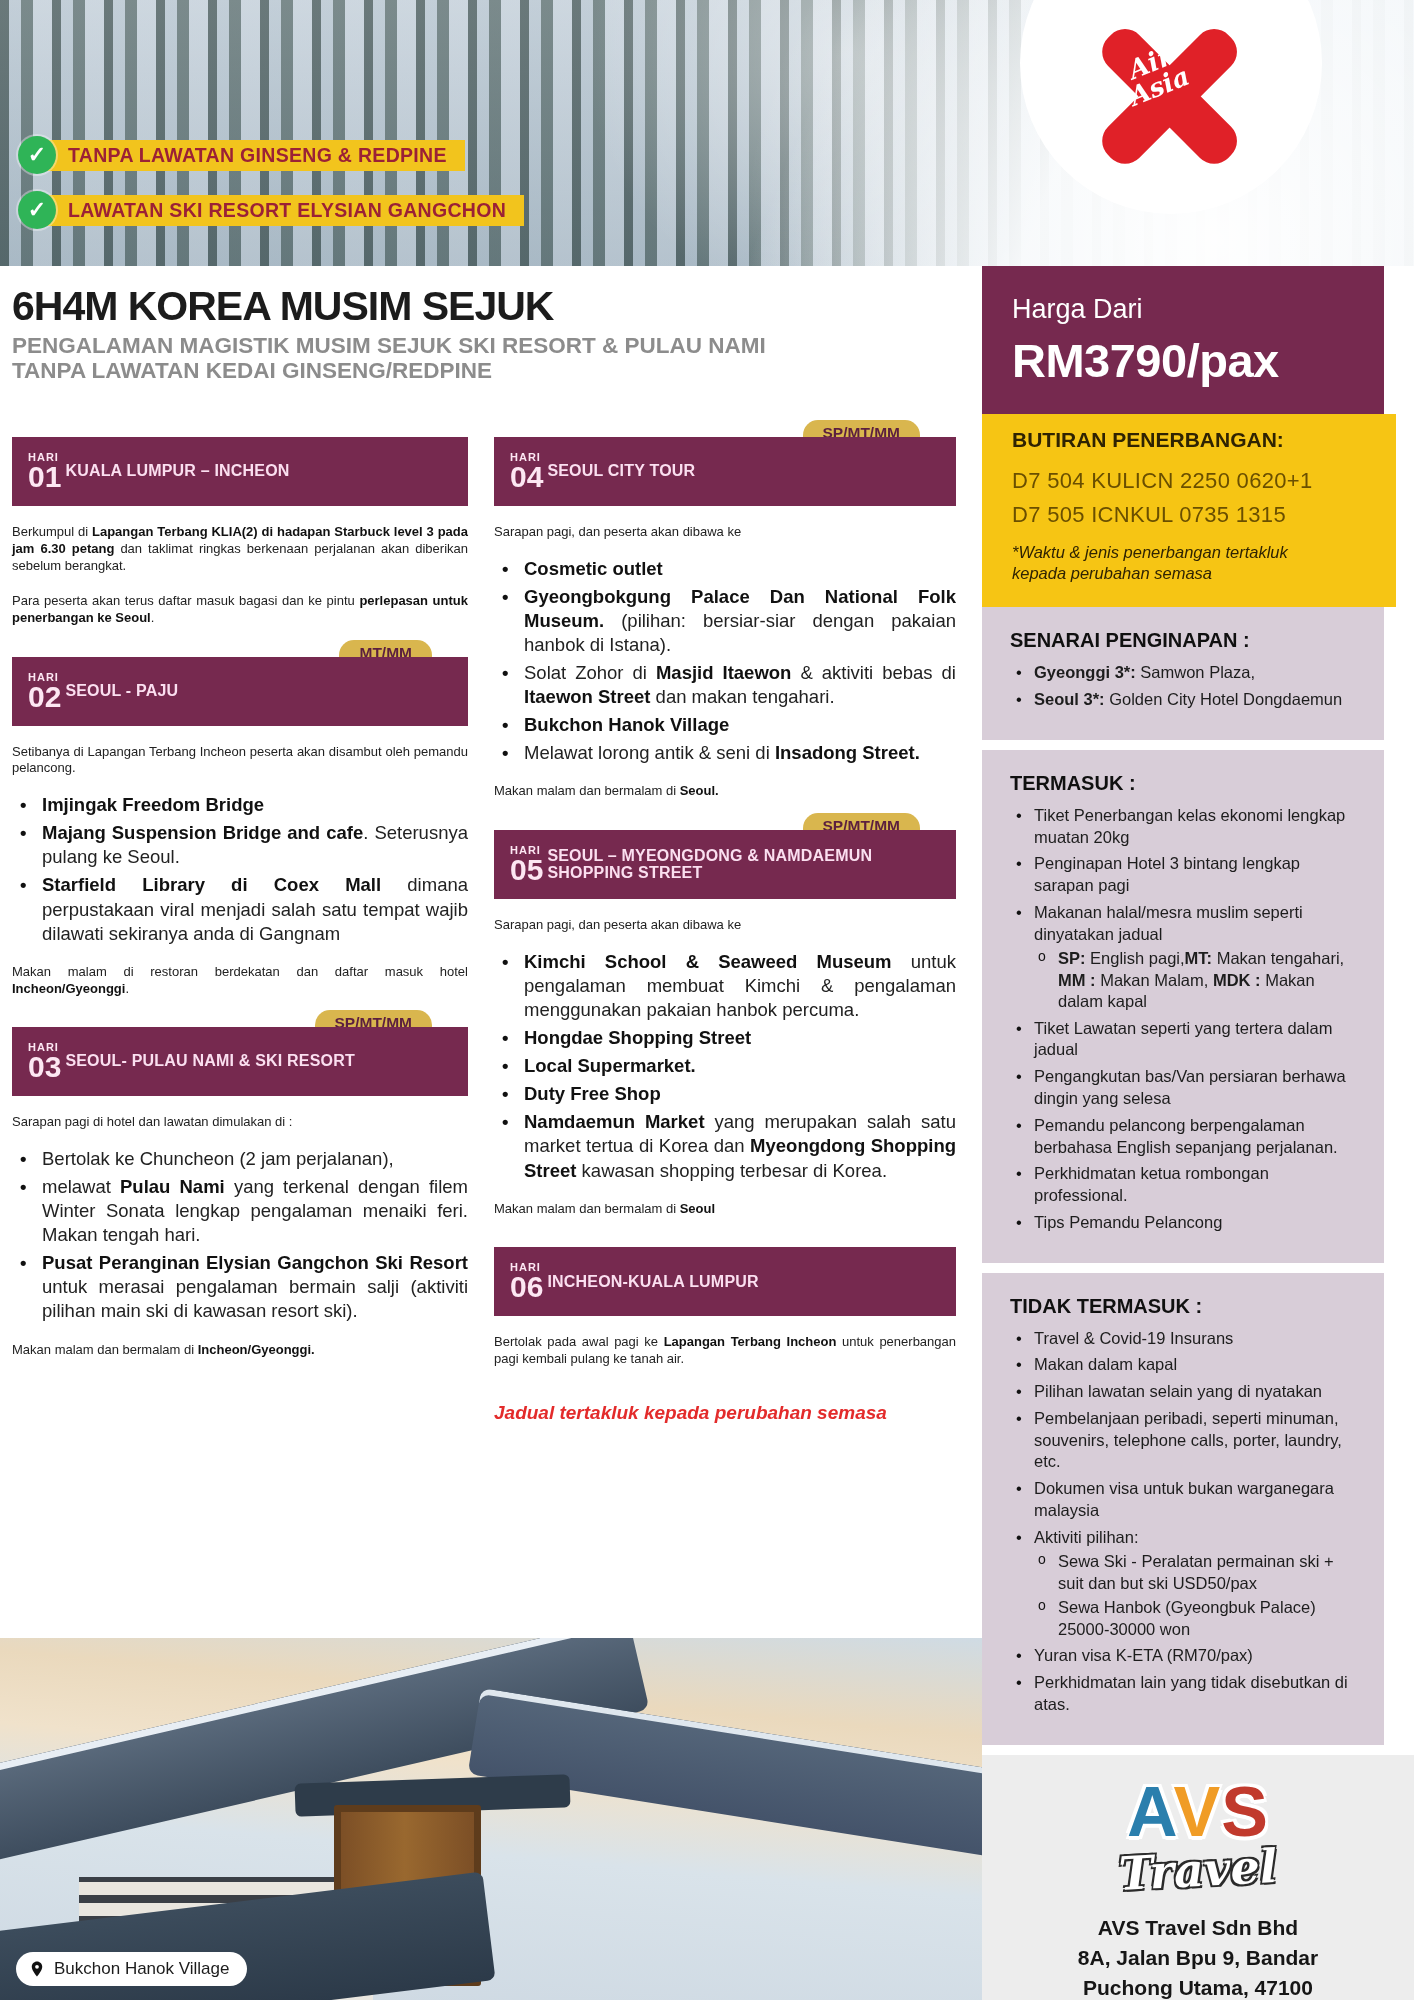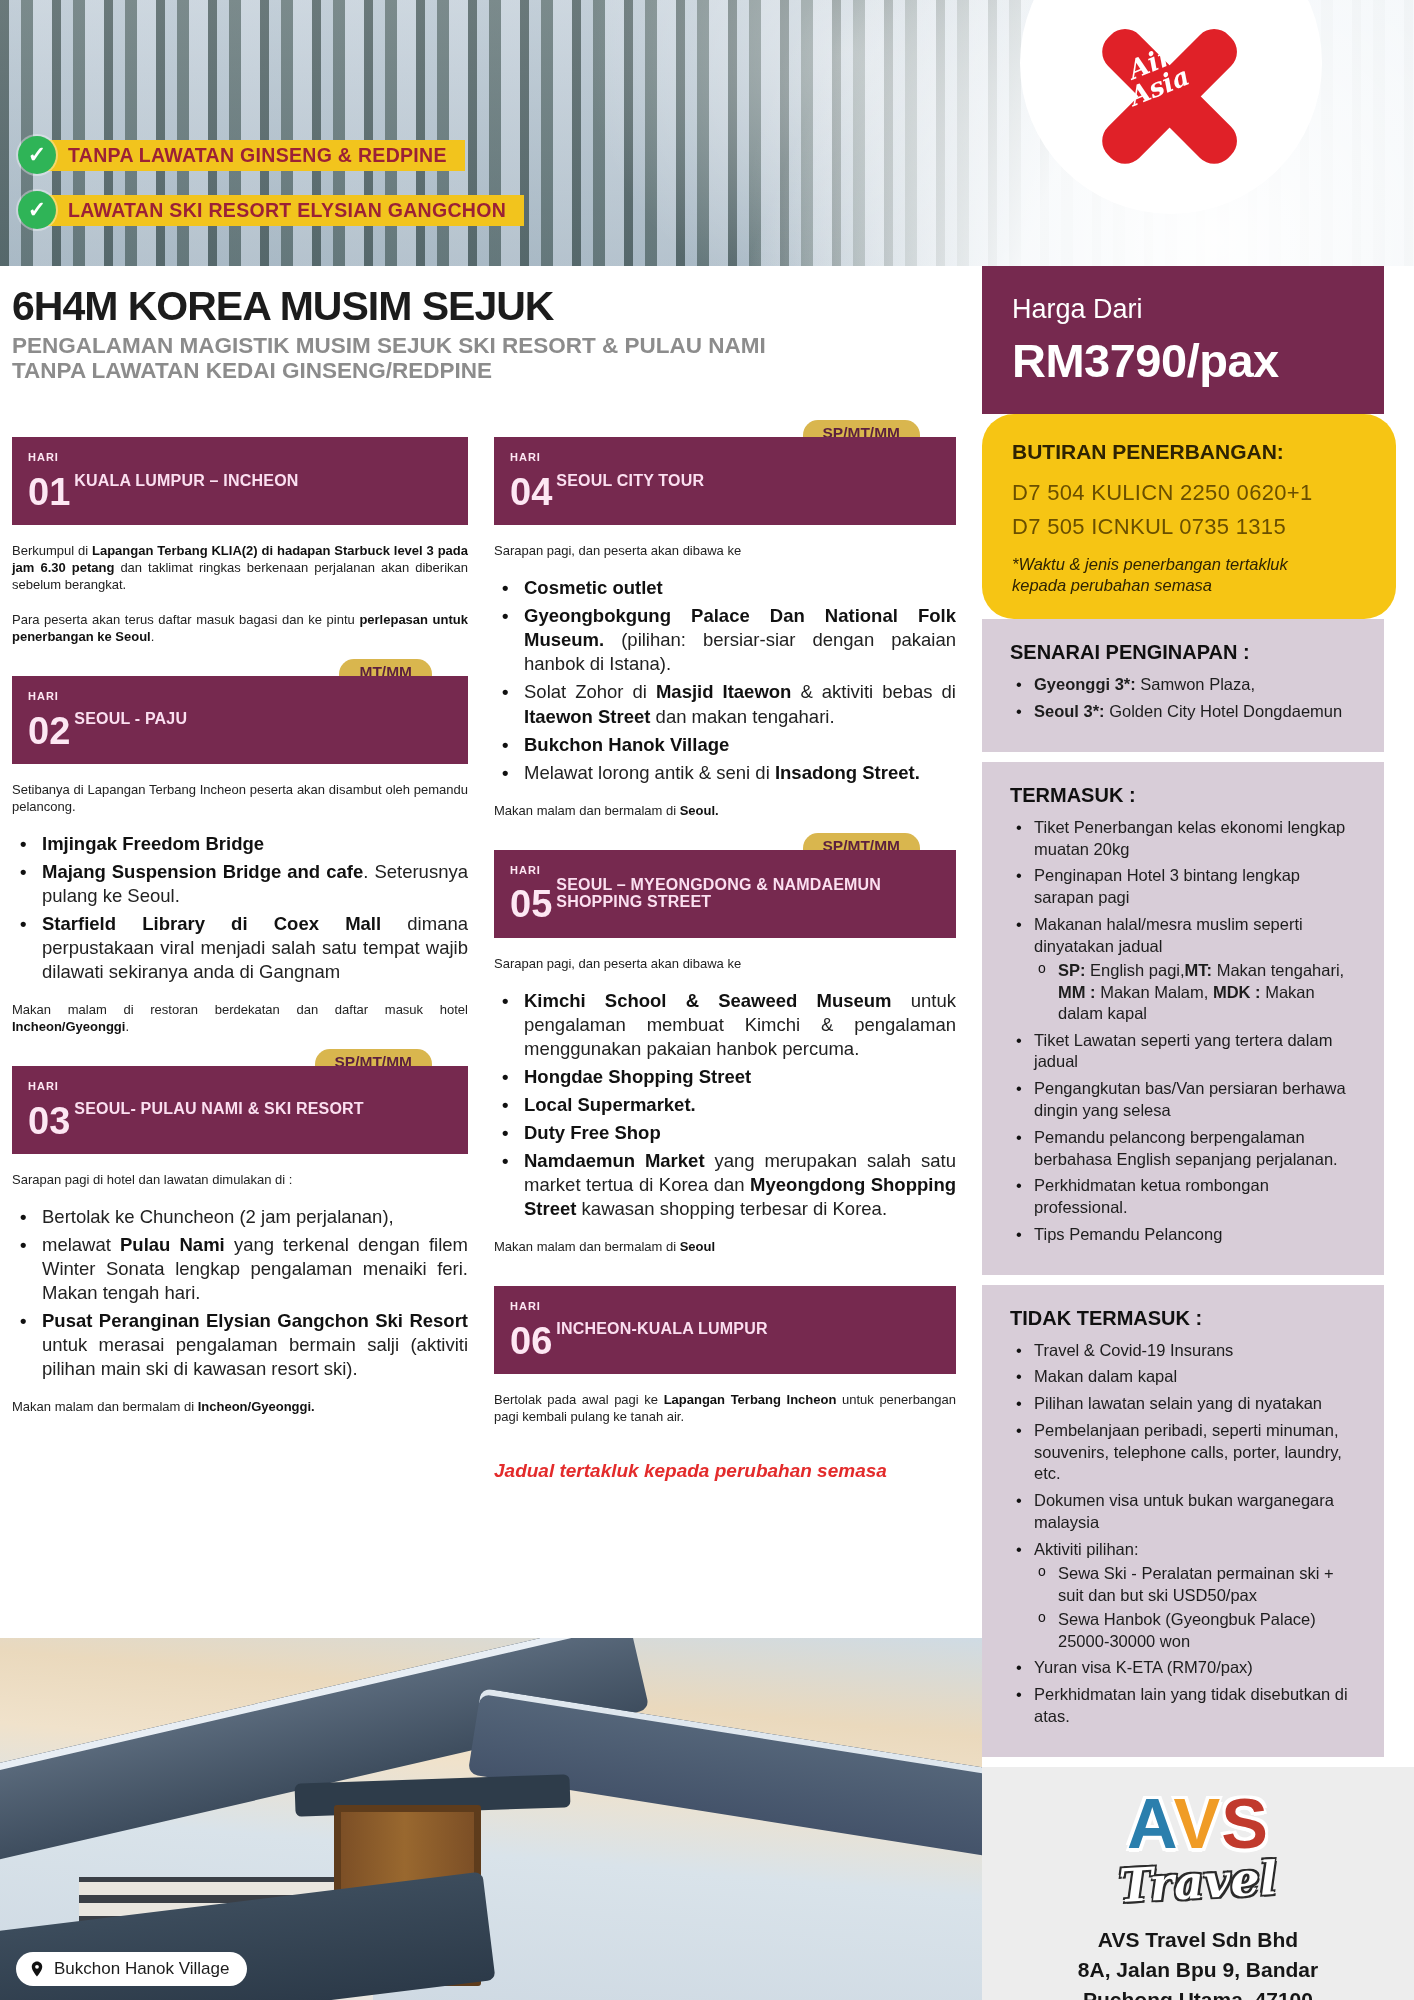--- a/index.html
+++ b/index.html
@@ -50,21 +50,21 @@
   .colB{width:462px;}
 
   .day{margin-bottom:26px; position:relative;}
   .day-head-wrap{position:relative; margin-top:30px;}
   .meal-badge{position:absolute; top:-17px; right:36px; background:var(--gold); color:#5b1f3f;
     font-weight:800; font-size:15.5px; padding:4px 20px 16px 20px; border-radius:15px; z-index:0;}
   .day-head{position:relative; z-index:1; background:var(--purple); border-radius:0;
     display:flex; align-items:center; gap:4px; padding:16px 16px; min-height:54px;}
   .day-num{display:flex; flex-direction:column; line-height:.9; color:#fde7f3;}
   .day-num .hari{font-size:11px; font-weight:800; letter-spacing:1px;}
-  .day-num .num{font-size:38px; font-weight:800;margin-top:12px;}
+  .day-num .num{font-size:30px; font-weight:800;}
   .day-title{font-size:16px; font-weight:800; color:#fbdff0; letter-spacing:.2px; line-height:1.05;}
   .para{font-size:13px; color:#222; line-height:1.3; text-align:justify; margin-top:18px;}
   .para .b{font-weight:800; color:#111;}
   .blist{list-style:none; margin-top:16px;}
   .blist li{position:relative; padding-left:30px; font-size:18.5px; color:#222;
     line-height:1.3; text-align:justify; margin-bottom:4px;}
   .blist li::before{content:"•"; position:absolute; left:8px; top:0; font-weight:800; color:#111;}
   .blist .b{font-weight:800; color:#111;}
   .schedule-note{margin-top:34px; color:var(--red-note); font-weight:800; font-style:italic; font-size:19px;}
 
@@ -89,21 +89,21 @@
   .caption-pill{position:absolute; left:16px; bottom:14px; background:#fff; border-radius:20px;
     display:flex; align-items:center; gap:8px; padding:7px 18px 7px 12px; z-index:5;}
   .pin-icon{width:18px; height:18px; display:block;}
   .caption-text{font-size:17px; color:#1c1c1c;}
 
   
   .sidebar{width:432px; display:flex; flex-direction:column; background:#fff;}
   .price-box{background:var(--purple); color:#fff; padding:28px 30px 26px 30px; margin-right:30px;}
   .price-label{font-size:27px; font-weight:400;}
   .price-value{font-size:47px; font-weight:800; margin-top:8px; letter-spacing:-.5px;}
-  .flights-box{background:var(--yellow); padding:26px 30px 24px 30px; margin-right:18px;border-radius:32px;}
+  .flights-box{background:var(--yellow); padding:14px 30px 24px 30px; margin-right:18px;}
   .flights-heading{font-size:21px; font-weight:800; color:#2f2302;}
   .flights-lines{list-style:none; margin-top:16px;}
   .flights-lines li{font-size:22px; color:#6a4f00; font-weight:500; margin-bottom:8px; letter-spacing:.3px;}
   .flights-note{margin-top:14px; font-style:italic; font-size:16.5px; color:#2f2302; line-height:1.25; max-width:330px;}
   .side-box{background:var(--lavender); padding:22px 26px 24px 28px; margin-right:30px;}
   .side-box + .side-box{margin-top:10px;}
   .side-heading{font-size:20px; font-weight:800; color:#101010; margin-bottom:10px;}
   .side-list{list-style:none;}
   .side-list > li{position:relative; padding-left:24px; font-size:16.5px; color:#1d1d1d;
     line-height:1.32; margin-bottom:5px;}

